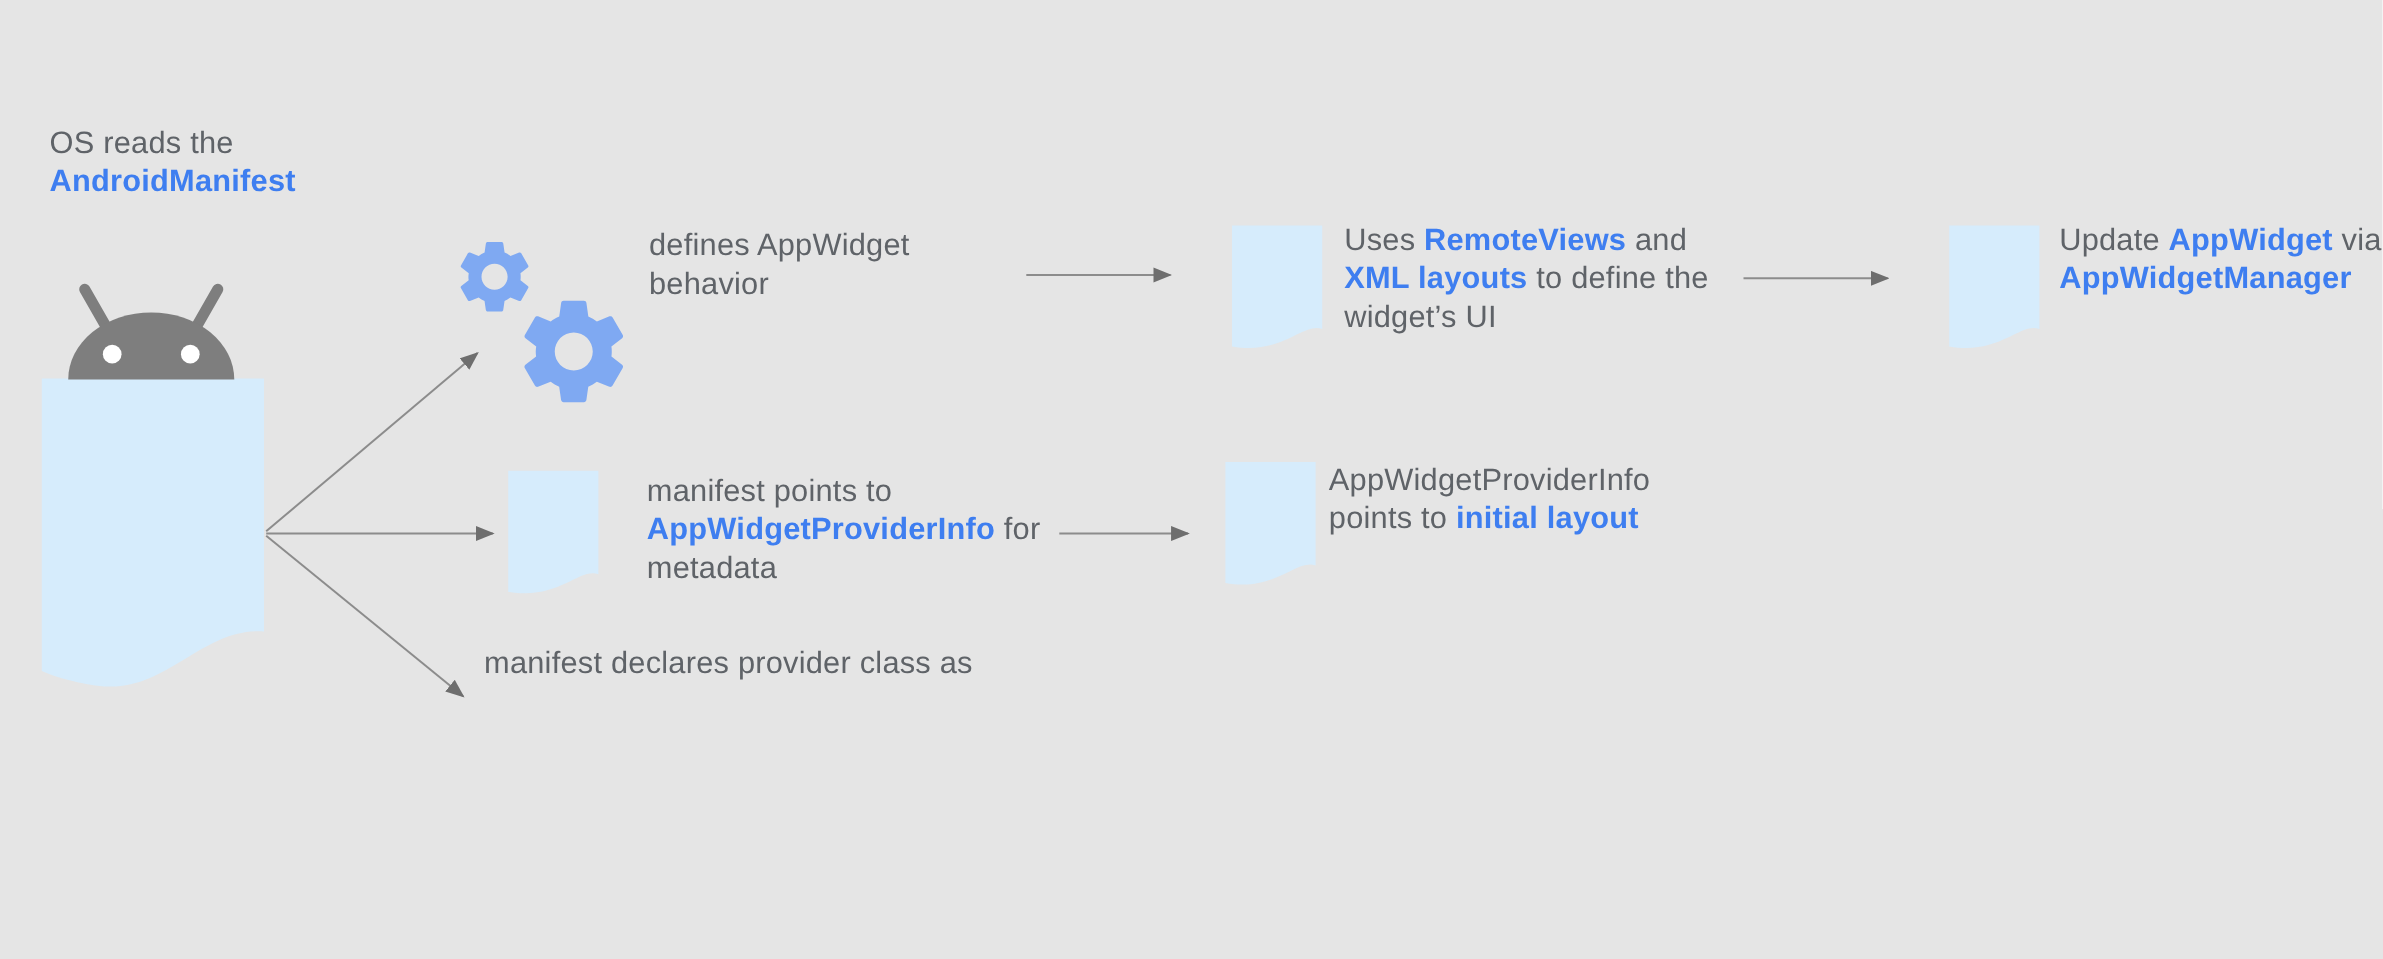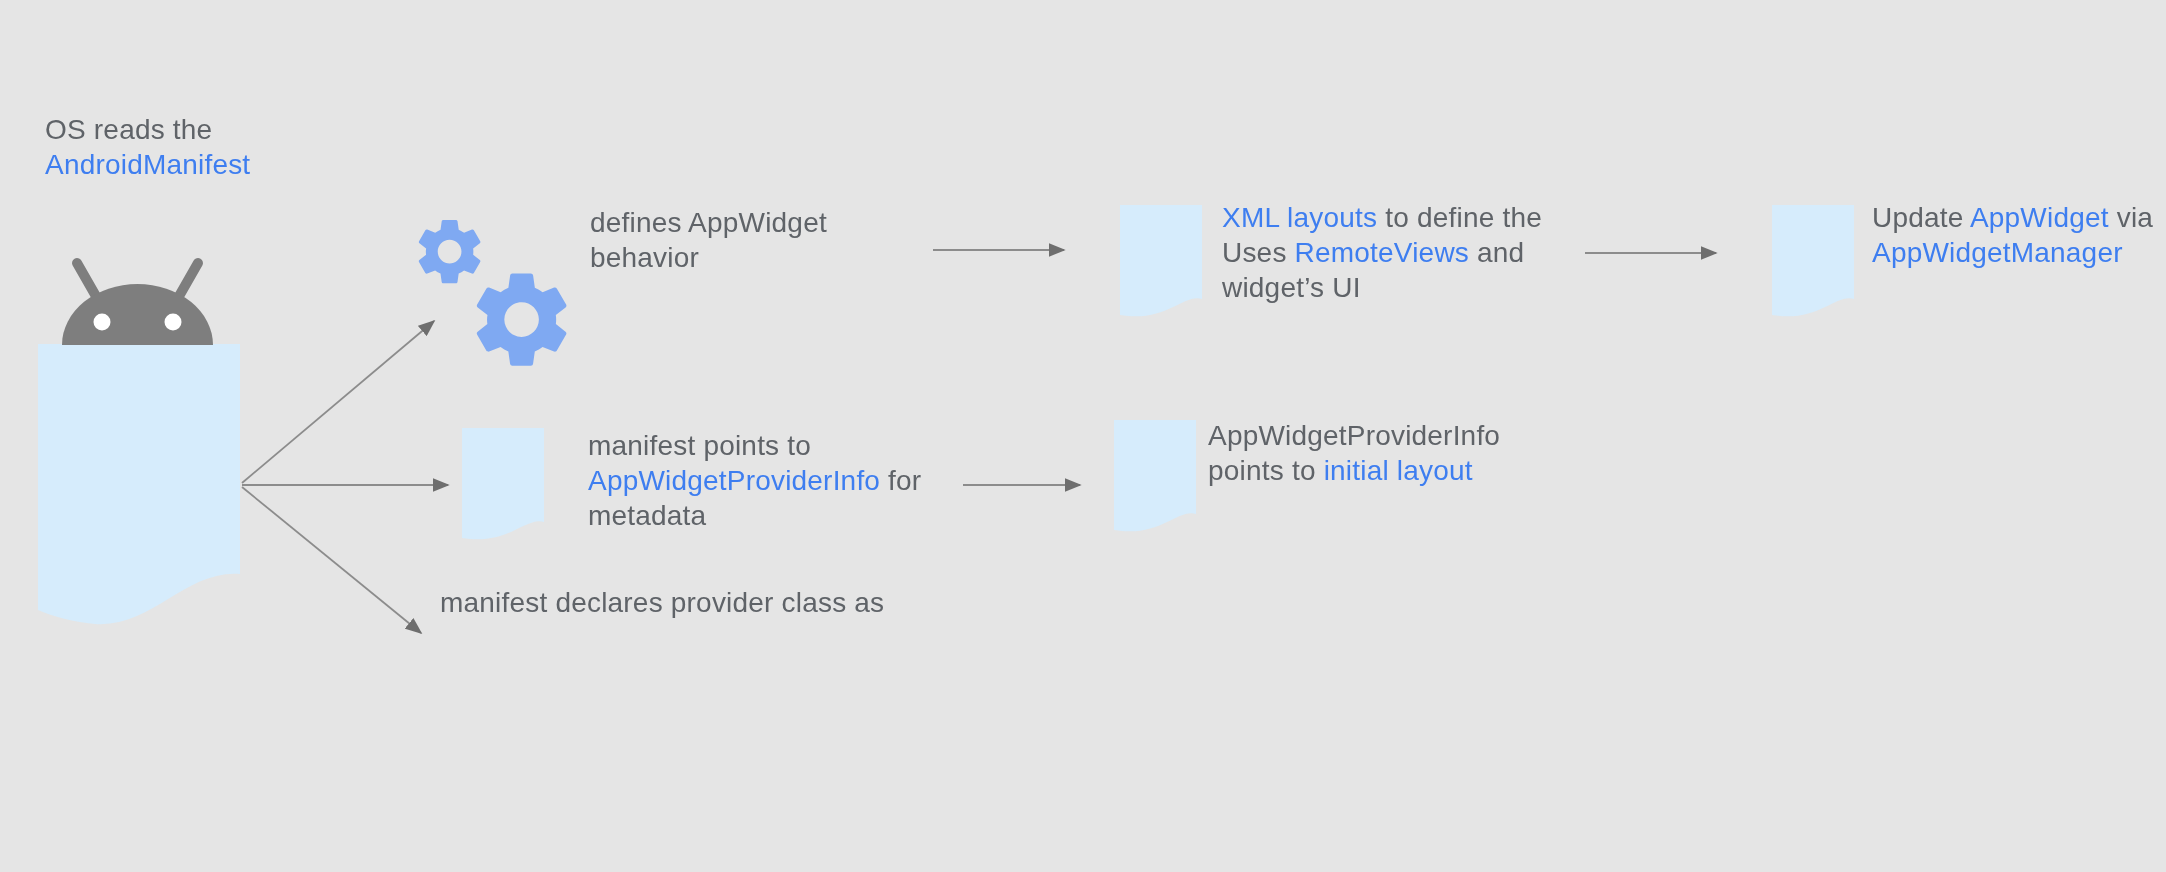--- a/index.html
+++ b/index.html
@@ -13,21 +13,21 @@
   #diagram-svg{position:absolute;left:0;top:0;width:2166px;height:872px;}
   .node{
     position:absolute;
     font-size:28px;
     line-height:35px;
     color:#5f6368;
     letter-spacing:0.2px;
     white-space:nowrap;
   }
   .seg-gray{color:#5f6368;font-weight:400;}
-  .seg-blue{color:#3e7ef0;font-weight:400;}
+  .seg-blue{color:#3e7ef0;font-weight:700;}
 </style>
 </head>
 <body>
 
 <div id="canvas">
 
   <svg id="diagram-svg" viewBox="0 0 2166 872">
     <defs>
       <marker id="arrow" viewBox="0 0 10 8" refX="9" refY="4" markerWidth="9.5" markerHeight="7.6" orient="auto-start-reverse">
         <path d="M0,0 L10,4 L0,8 Z" fill="#6e6e6e"></path>
@@ -72,22 +72,22 @@
     <div><span class="seg-gray">OS reads the</span></div>
     <div><span class="seg-blue">AndroidManifest</span></div>
   </div>
 
   <div class="node" style="left:590px;top:205px;">
     <div><span class="seg-gray">defines AppWidget</span></div>
     <div><span class="seg-gray">behavior</span></div>
   </div>
 
   <div class="node" style="left:1222px;top:200px;">
+    <div><span class="seg-gray">Uses </span><span class="seg-blue">RemoteViews</span><span class="seg-gray"> and</span></div>
     <div><span class="seg-blue">XML layouts</span><span class="seg-gray"> to define the</span></div>
-    <div><span class="seg-gray">Uses </span><span class="seg-blue">RemoteViews</span><span class="seg-gray"> and</span></div>
     <div><span class="seg-gray">widget’s UI</span></div>
   </div>
 
   <div class="node" style="left:1872px;top:200px;">
     <div><span class="seg-gray">Update </span><span class="seg-blue">AppWidget</span><span class="seg-gray"> via</span></div>
     <div><span class="seg-blue">AppWidgetManager</span></div>
   </div>
 
   <div class="node" style="left:588px;top:428px;">
     <div><span class="seg-gray">manifest points to</span></div>

